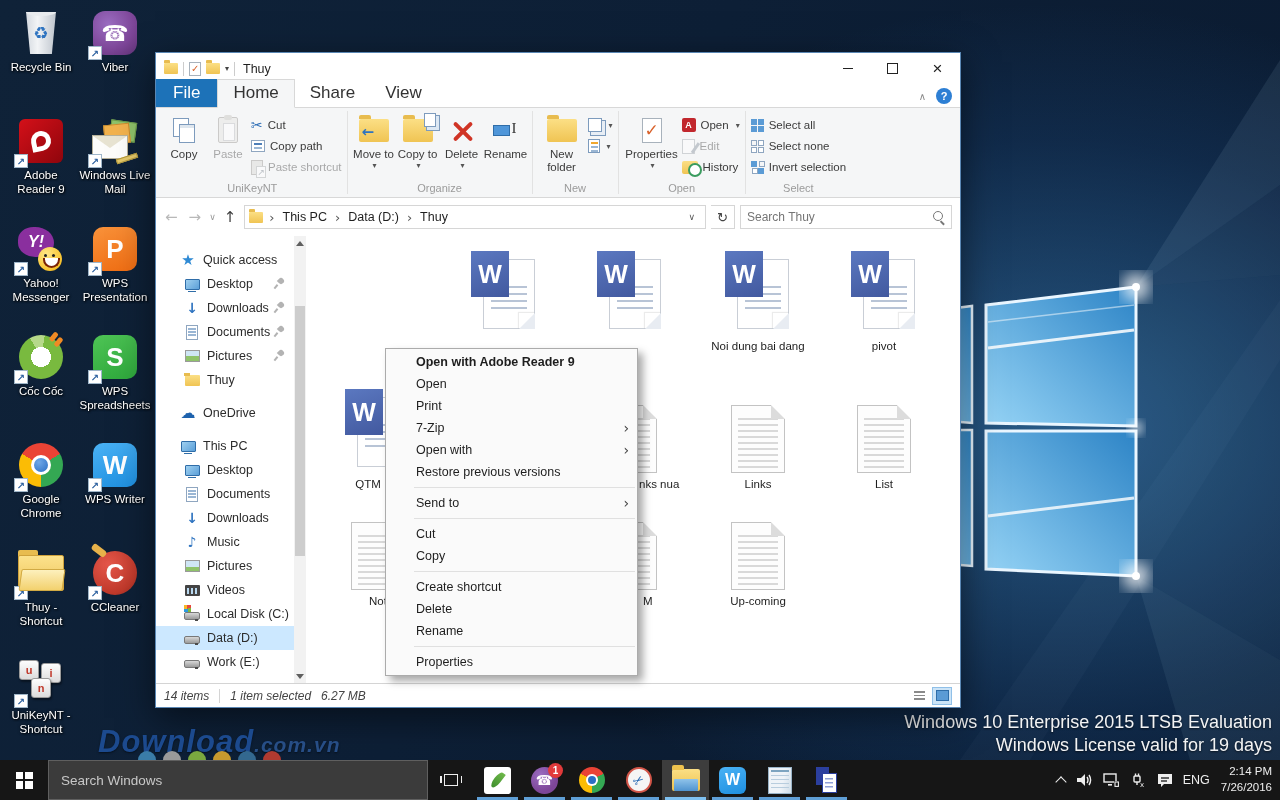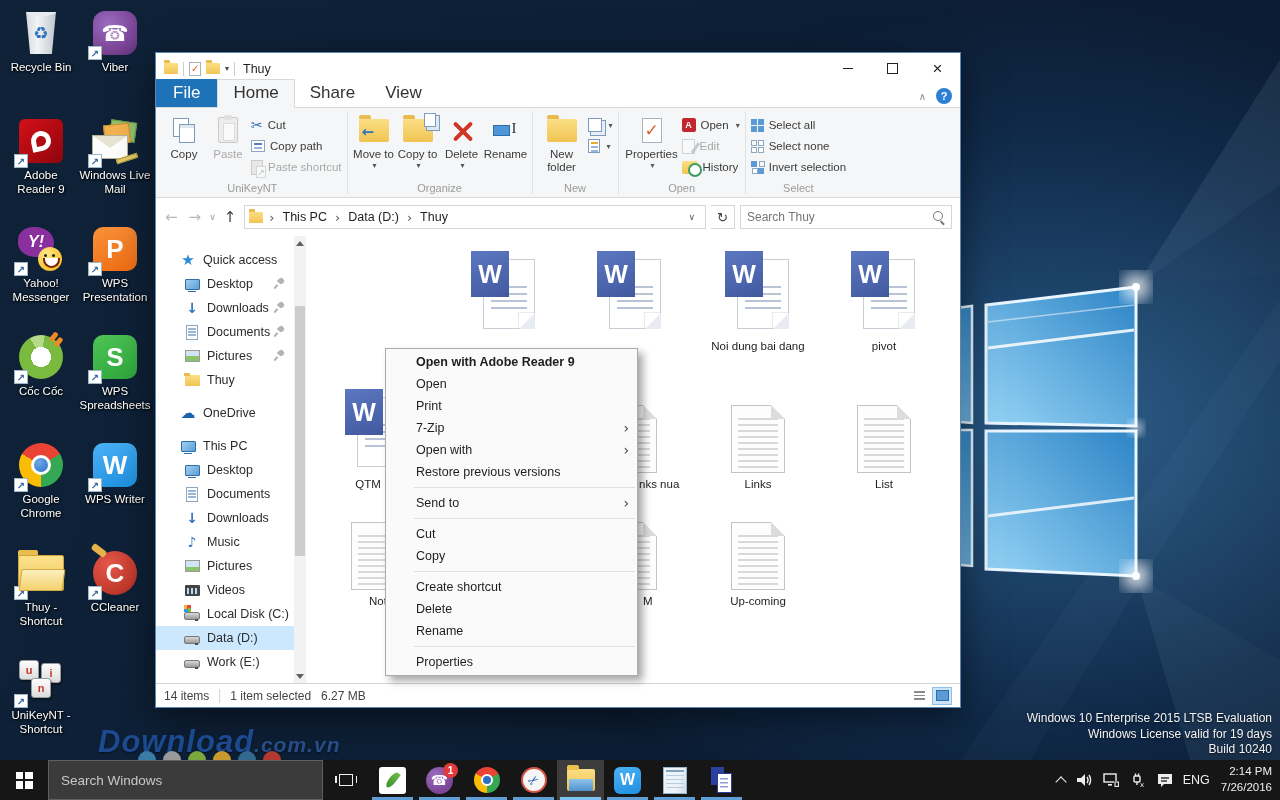--- a/index.html
+++ b/index.html
@@ -75,21 +75,21 @@
   .key { position:absolute; width:20px; height:20px; background:linear-gradient(#fdfdfd,#dcdcdc); border:1px solid #9a9a9a; border-radius:3px; box-shadow:1px 2px 2px rgba(0,0,0,.4); color:#c0392b; font-weight:bold; font-size:11px; display:flex; align-items:center; justify-content:center; }
   .k-u { left:2px; top:2px; } .k-u::after { content:"u"; }
   .k-i { right:4px; top:5px; } .k-i::after { content:"i"; }
   .k-n { left:14px; top:20px; } .k-n::after { content:"n"; }
 
   
   .watermark { position:absolute; left:98px; top:724px; z-index:40; font-weight:bold; font-style:italic; color:#1c4a8e; letter-spacing:1px; text-shadow:0 1px 2px rgba(0,0,0,.5); white-space:nowrap; }
   .wm-brand { font-size:31px; } .wm-domain { font-size:21px; color:#274e86; }
   .wm-dots { position:absolute; left:138px; top:751px; z-index:40; display:flex; gap:7px; }
   .wm-dots span { width:18px; height:18px; border-radius:50%; }
-  .winver { position:absolute; right:8px; top:711px; z-index:5; text-align:right; color:rgba(255,255,255,.95); font-size:12px; line-height:1.3; text-shadow:0 1px 2px rgba(0,0,0,.6); }
+  .winver { position:absolute; right:8px; top:711px; z-index:5; text-align:right; color:rgba(255,255,255,.95); font-size:18px; line-height:1.3; text-shadow:0 1px 2px rgba(0,0,0,.6); }
 
   
   .win { position:absolute; left:155px; top:52px; width:806px; height:656px; z-index:20; background:#fff;
     border:1px solid #5a87b4; box-shadow:0 10px 34px rgba(0,0,0,.5); display:flex; flex-direction:column; }
   .titlebar { height:31px; flex:none; display:flex; align-items:center; background:#fff; padding-left:8px; }
   .qat { display:flex; align-items:center; gap:5px; }
   .qat-sep { width:1px; height:14px; background:#ccc; }
   .mini-folder { width:14px; height:11px; background:linear-gradient(#fbdf85,#f0c453); border-radius:1px; position:relative; }
   .mini-folder::before { content:""; position:absolute; top:-3px; left:0; width:6px; height:3px; background:#e8bc4f; border-radius:1px 1px 0 0; }
   .mini-props { width:12px; height:14px; background:#fff; border:1px solid #a8b2bc; position:relative; }
@@ -233,21 +233,21 @@
   .fi-word .wband::after { content:"W"; }
   .fi-text { width:54px; height:68px; background:#fdfdfd; border:1px solid #c3c3c3; position:relative;
     background-image:repeating-linear-gradient(#fdfdfd 0 4px, #d9d9d9 4px 6px); background-size:40px 56px; background-repeat:no-repeat; background-position:6px 8px; }
   .fi-text::after { content:""; position:absolute; right:-1px; top:-1px; border-style:solid; border-width:0 14px 14px 0; border-color:transparent #fff #dcdcdc transparent; }
   .fi-pdf { width:96px; height:78px; position:relative; background:radial-gradient(circle at 62% 52%, #7a7a78 0 9px, #4a4a48 22px, #141412 48px), #111; border:1px solid #888; }
   .fi-pdf::before { content:""; position:absolute; left:6px; top:6px; width:22px; height:2px; background:#d8d8d8; box-shadow:0 5px 0 #b33, 0 9px 0 #b33; }
   .pdf-badge { position:absolute; right:-4px; bottom:-6px; width:19px; height:19px; background:linear-gradient(135deg,#d41019,#8f050c); border:1px solid #fff; display:flex; align-items:center; justify-content:center; color:#fff; font-size:10px; font-weight:bold; }
   .pdf-badge::after { content:"A"; }
 
   
-  .statusbar { height:24px; flex:none; border-top:1px solid #d4d4d4; display:flex; align-items:center; font-size:12px; color:#444; padding:0 8px; gap:10px; }
+  .statusbar { height:24px; flex:none; border-top:1px solid #d4d4d4; display:flex; align-items:center; font-size:12px; color:#444; padding:0 8px; gap:10px;font-style:italic; }
   .st-sep { width:1px; height:14px; background:#d4d4d4; }
   .st-right { margin-left:auto; display:flex; gap:3px; }
   .sv { width:20px; height:18px; border:1px solid transparent; display:flex; align-items:center; justify-content:center; }
   .sv-list::after { content:""; width:11px; height:9px; background:repeating-linear-gradient(#8a8a8a 0 1.5px, transparent 1.5px 3.5px); }
   .sv-thumb { background:#cce4f7; border-color:#90c0e8; }
   .sv-thumb::after { content:""; width:11px; height:9px; background:#5b9bd5; border:1px solid #2f6da8; }
 
   
   .ctx { position:absolute; left:385px; top:348px; width:253px; z-index:60; background:#fafafa; border:1px solid #ababab;
     box-shadow:5px 5px 8px rgba(0,0,0,.35); padding:2px 0; font-size:12.5px; color:#1e1e1e; }
@@ -259,21 +259,21 @@
   .ci-copyic { position:absolute; left:7px; top:4px; width:14px; height:14px; }
   .ci-copyic::before, .ci-copyic::after { content:""; position:absolute; width:8px; height:10px; background:#fff; border:1px solid #2b3f9e; }
   .ci-copyic::before { left:0; top:0; }
   .ci-copyic::after { left:4px; top:3px; background:#e8ecfc; }
 
   
   .taskbar { position:absolute; left:0; bottom:0; width:1280px; height:40px; background:#161616; z-index:30; display:flex; align-items:stretch; }
   .tb-start { width:48px; display:flex; align-items:center; justify-content:center; }
   .start-grid { width:17px; height:17px; display:grid; grid-template-columns:1fr 1fr; grid-template-rows:1fr 1fr; gap:2px; }
   .start-grid span { background:#fff; }
-  .tb-search { width:275px; background:#3b3b3b; border:1px solid #5f5f5f; display:flex; align-items:center; padding:0 12px; }
+  .tb-search { width:380px; background:#3b3b3b; border:1px solid #5f5f5f; display:flex; align-items:center; padding:0 12px; }
   .tb-search input { flex:1; background:transparent; border:none; outline:none; color:#c8c8c8; font-size:13.5px; font-family:inherit; }
   .tb-search input::placeholder { color:#c8c8c8; }
   .tb-taskview { width:46px; display:flex; align-items:center; justify-content:center; }
   .tv { width:14px; height:12px; border:1.5px solid #eee; position:relative; }
   .tv::before { content:""; position:absolute; left:-5px; top:1px; width:1.5px; height:7px; background:#eee; }
   .tv::after { content:""; position:absolute; right:-5px; top:1px; width:1.5px; height:7px; background:#eee; }
   .tapp { width:47px; position:relative; display:flex; align-items:center; justify-content:center; }
   .tapp::after { content:""; position:absolute; left:3px; right:3px; bottom:0; height:3px; background:#5f9fd6; }
   .tapp-active { background:#3d3d3d; }
   .tapp-active::after { background:#7ec0f0; }

